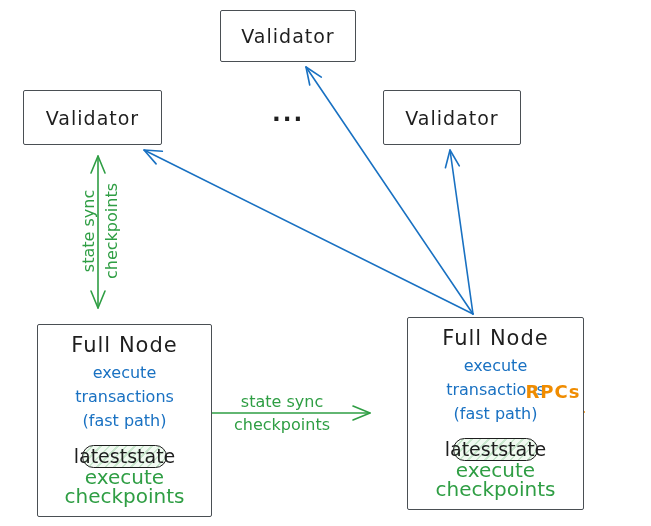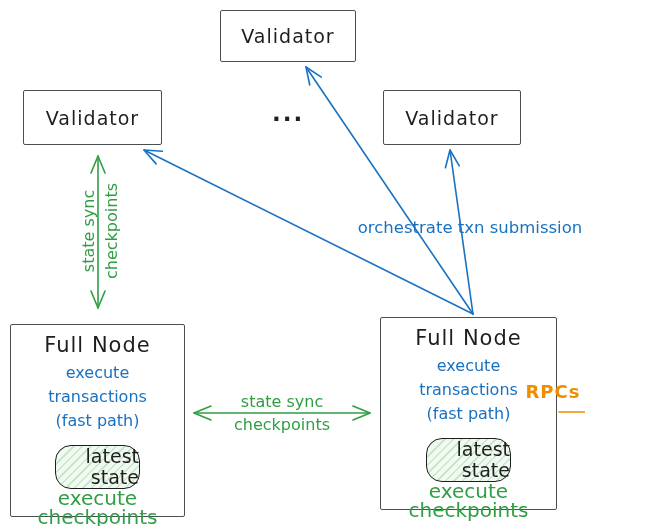--- a/index.html
+++ b/index.html
@@ -41,32 +41,33 @@
     position:absolute;left:272px;top:100px;
     font-size:23px;font-weight:700;letter-spacing:2px;color:var(--ink);
   }
   .fnbox{
     position:absolute;
     border:1.7px solid var(--box-border);
     background:#ffffff;
     display:flex;flex-direction:column;align-items:center;
     padding:8px 4px 13px 4px;
     border-radius:2px;
+    margin-left:27px;
   }
   .fn-title{font-size:21px;letter-spacing:1px;color:var(--ink);line-height:25px;}
   .fn-blue{font-size:16px;line-height:24px;color:var(--blue);text-align:center;margin-top:3px;}
   .fn-blue .l2{display:block;}
   .state-box{
     margin-top:12px;
     width:85px;height:62px;
     border:1.6px solid var(--ink);
     border-radius:16px;
     background-color:var(--state-fill);
     background-image:repeating-linear-gradient(135deg, rgba(47,158,68,0.20) 0 1.5px, transparent 1.5px 6px);
-    display:flex;flex-direction:column;align-items:flex-end;justify-content:center;
+    display:flex;flex-direction:row;align-items:flex-start;justify-content:center;
     font-size:19px;line-height:21px;color:var(--ink);
     text-align:center;
   }
   .fn-green{margin-top:auto;font-size:20px;color:var(--green);text-align:center;line-height:19px;}
 
   .edge-label{position:absolute;transform:translate(-50%,-50%);text-align:center;white-space:nowrap;}
   .lbl-green{color:var(--green);font-size:16px;line-height:23px;}
   .lbl-vertical{transform:translate(-50%,-50%) rotate(-90deg);}
   .lbl-blue{color:var(--blue);font-size:16.5px;}
   .lbl-orange{color:var(--orange);font-size:18px;font-weight:700;letter-spacing:1px;}
@@ -140,17 +141,16 @@
   <div class="edge-label lbl-green lbl-vertical" style="left:100px;top:231px;">
     <div>state sync</div>
     <div>checkpoints</div>
   </div>
 
   <div class="edge-label lbl-green" style="left:282px;top:413px;">
     <div>state sync</div>
     <div>checkpoints</div>
   </div>
 
-  <div class="edge-label lbl-blue" style="left:470px;top:227px;">orchestrate txn submission</div>
 
   <div class="edge-label lbl-orange" style="left:553px;top:391px;">RPCs</div>
 
 </div>
 
 </body></html>

